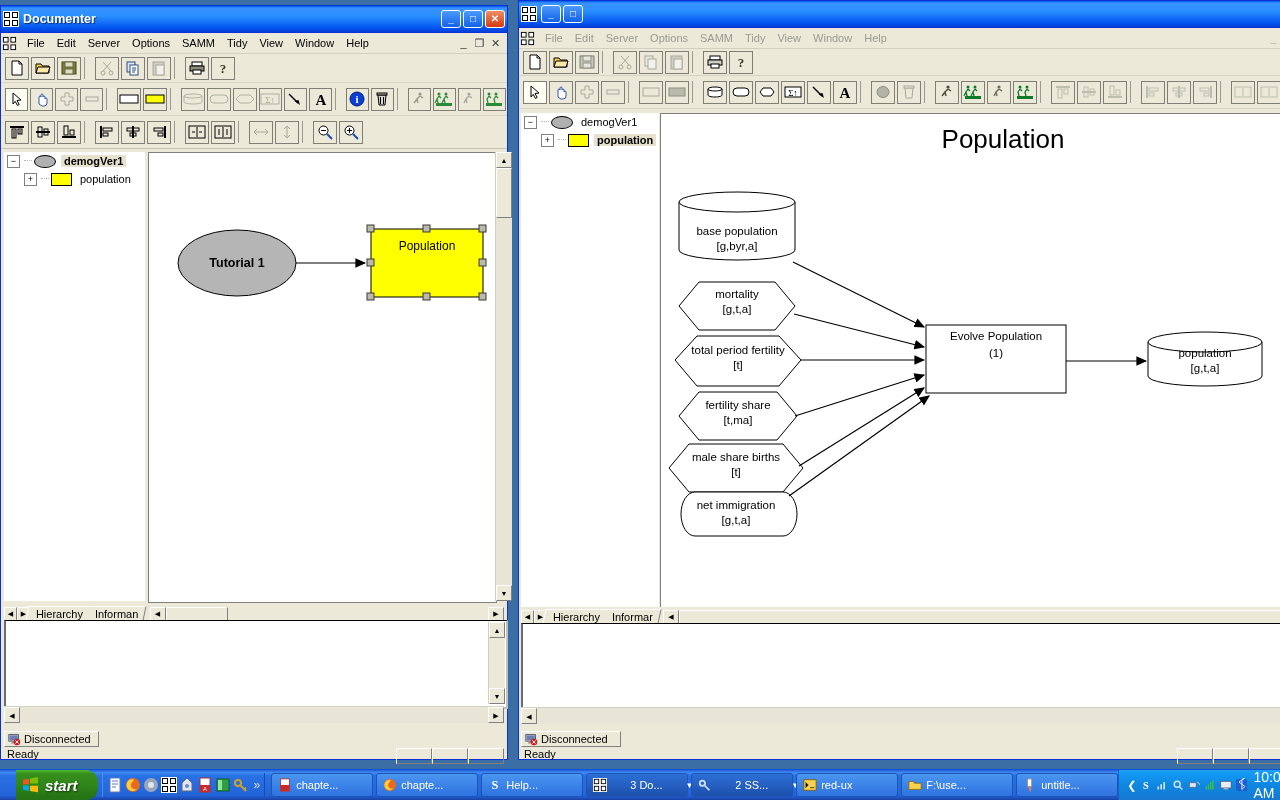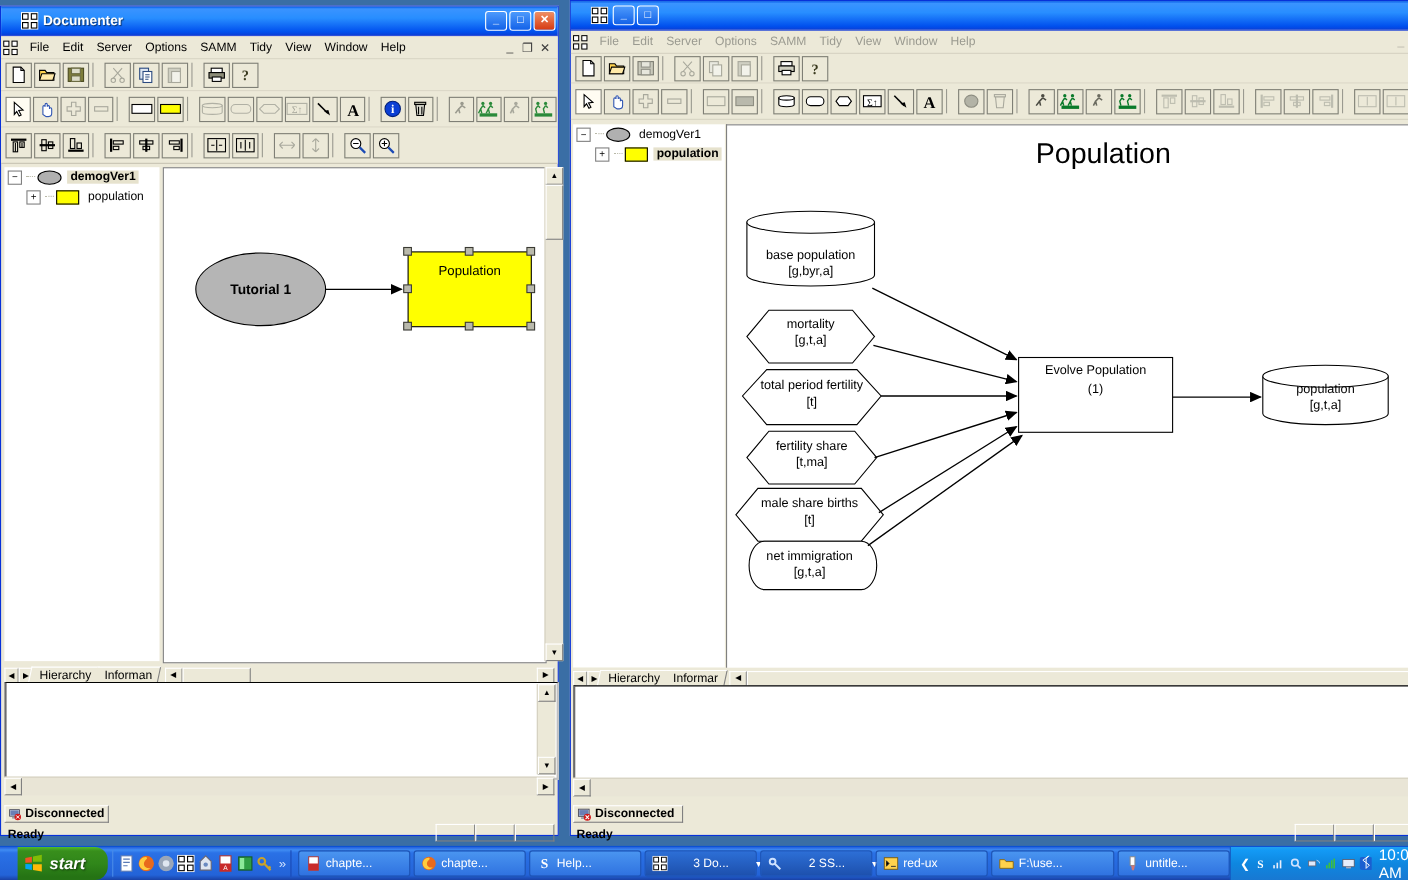--- a/index.html
+++ b/index.html
@@ -11,21 +11,21 @@
     -webkit-font-smoothing:none;
   }
   .screen{position:relative;width:1280px;height:800px;}
 
   
   .win{position:absolute;background:#ece9d8;border:1px solid #0831d9;box-sizing:border-box;}
   .win.active{border-color:#0831d9;}
   .titlebar{
     height:26px;
     background:linear-gradient(to bottom,#0058e6 0%,#3a93ff 8%,#288eff 40%,#0050ee 88%,#0a3fd6 100%);
-    display:flex;align-items:center;padding:0 2px 0 18px;
+    display:flex;align-items:center;padding:0 2px 0 2px;
     color:#fff;font-weight:bold;font-size:12.5px;
     border-bottom:1px solid #0831d9;
   }
   .titlebar .tb-icon{width:16px;height:16px;margin-right:4px;flex:none;}
   .titlebar .tb-text{flex:1;white-space:nowrap;overflow:hidden;text-shadow:1px 1px 1px rgba(0,0,0,.55);}
   .tb-btns{display:flex;gap:2px;align-items:center;}
   .tb-btn{
     width:20px;height:18px;border:1px solid #fff;border-radius:3px;
     display:flex;align-items:center;justify-content:center;
     font-size:10px;font-weight:bold;color:#fff;line-height:1;
@@ -106,21 +106,21 @@
     height:15px;padding:0 6px 0 8px;display:flex;align-items:center;
     background:#ece9d8;border-top:1px solid #fff;border-right:1px solid #808080;
     transform:skewX(-12deg);margin-left:-3px;box-sizing:border-box;
   }
   .tab > span{transform:skewX(12deg);white-space:nowrap;}
   .tab.first{border-left:1px solid #fff;}
 
   .bottompane{
     position:absolute;background:#fff;border:2px inset #c0c0c0;border-top:1px solid #000;
   }
-  .statusline{position:absolute;display:flex;align-items:flex-end;font-size:11px;height:17px;font-weight:bold;}
+  .statusline{position:absolute;display:flex;align-items:flex-start;font-size:11px;height:17px;}
   .status-cell{border:1px solid #fff;border-right-color:#808080;border-bottom-color:#808080;box-sizing:border-box;height:16px;display:flex;align-items:center;padding:0 3px;}
 
   
   .taskbar{
     position:absolute;left:0;bottom:0;width:1280px;height:30px;
     background:linear-gradient(to bottom,#245edb 0%,#3f8cf3 9%,#2a71e6 18%,#2363d8 85%,#1941a5 100%);
     display:flex;align-items:center;border-top:1px solid #0b52d6;padding-left:16px;
   }
   .startbtn{
     height:30px;padding:0 20px 0 6px;display:flex;align-items:center;gap:5px;

